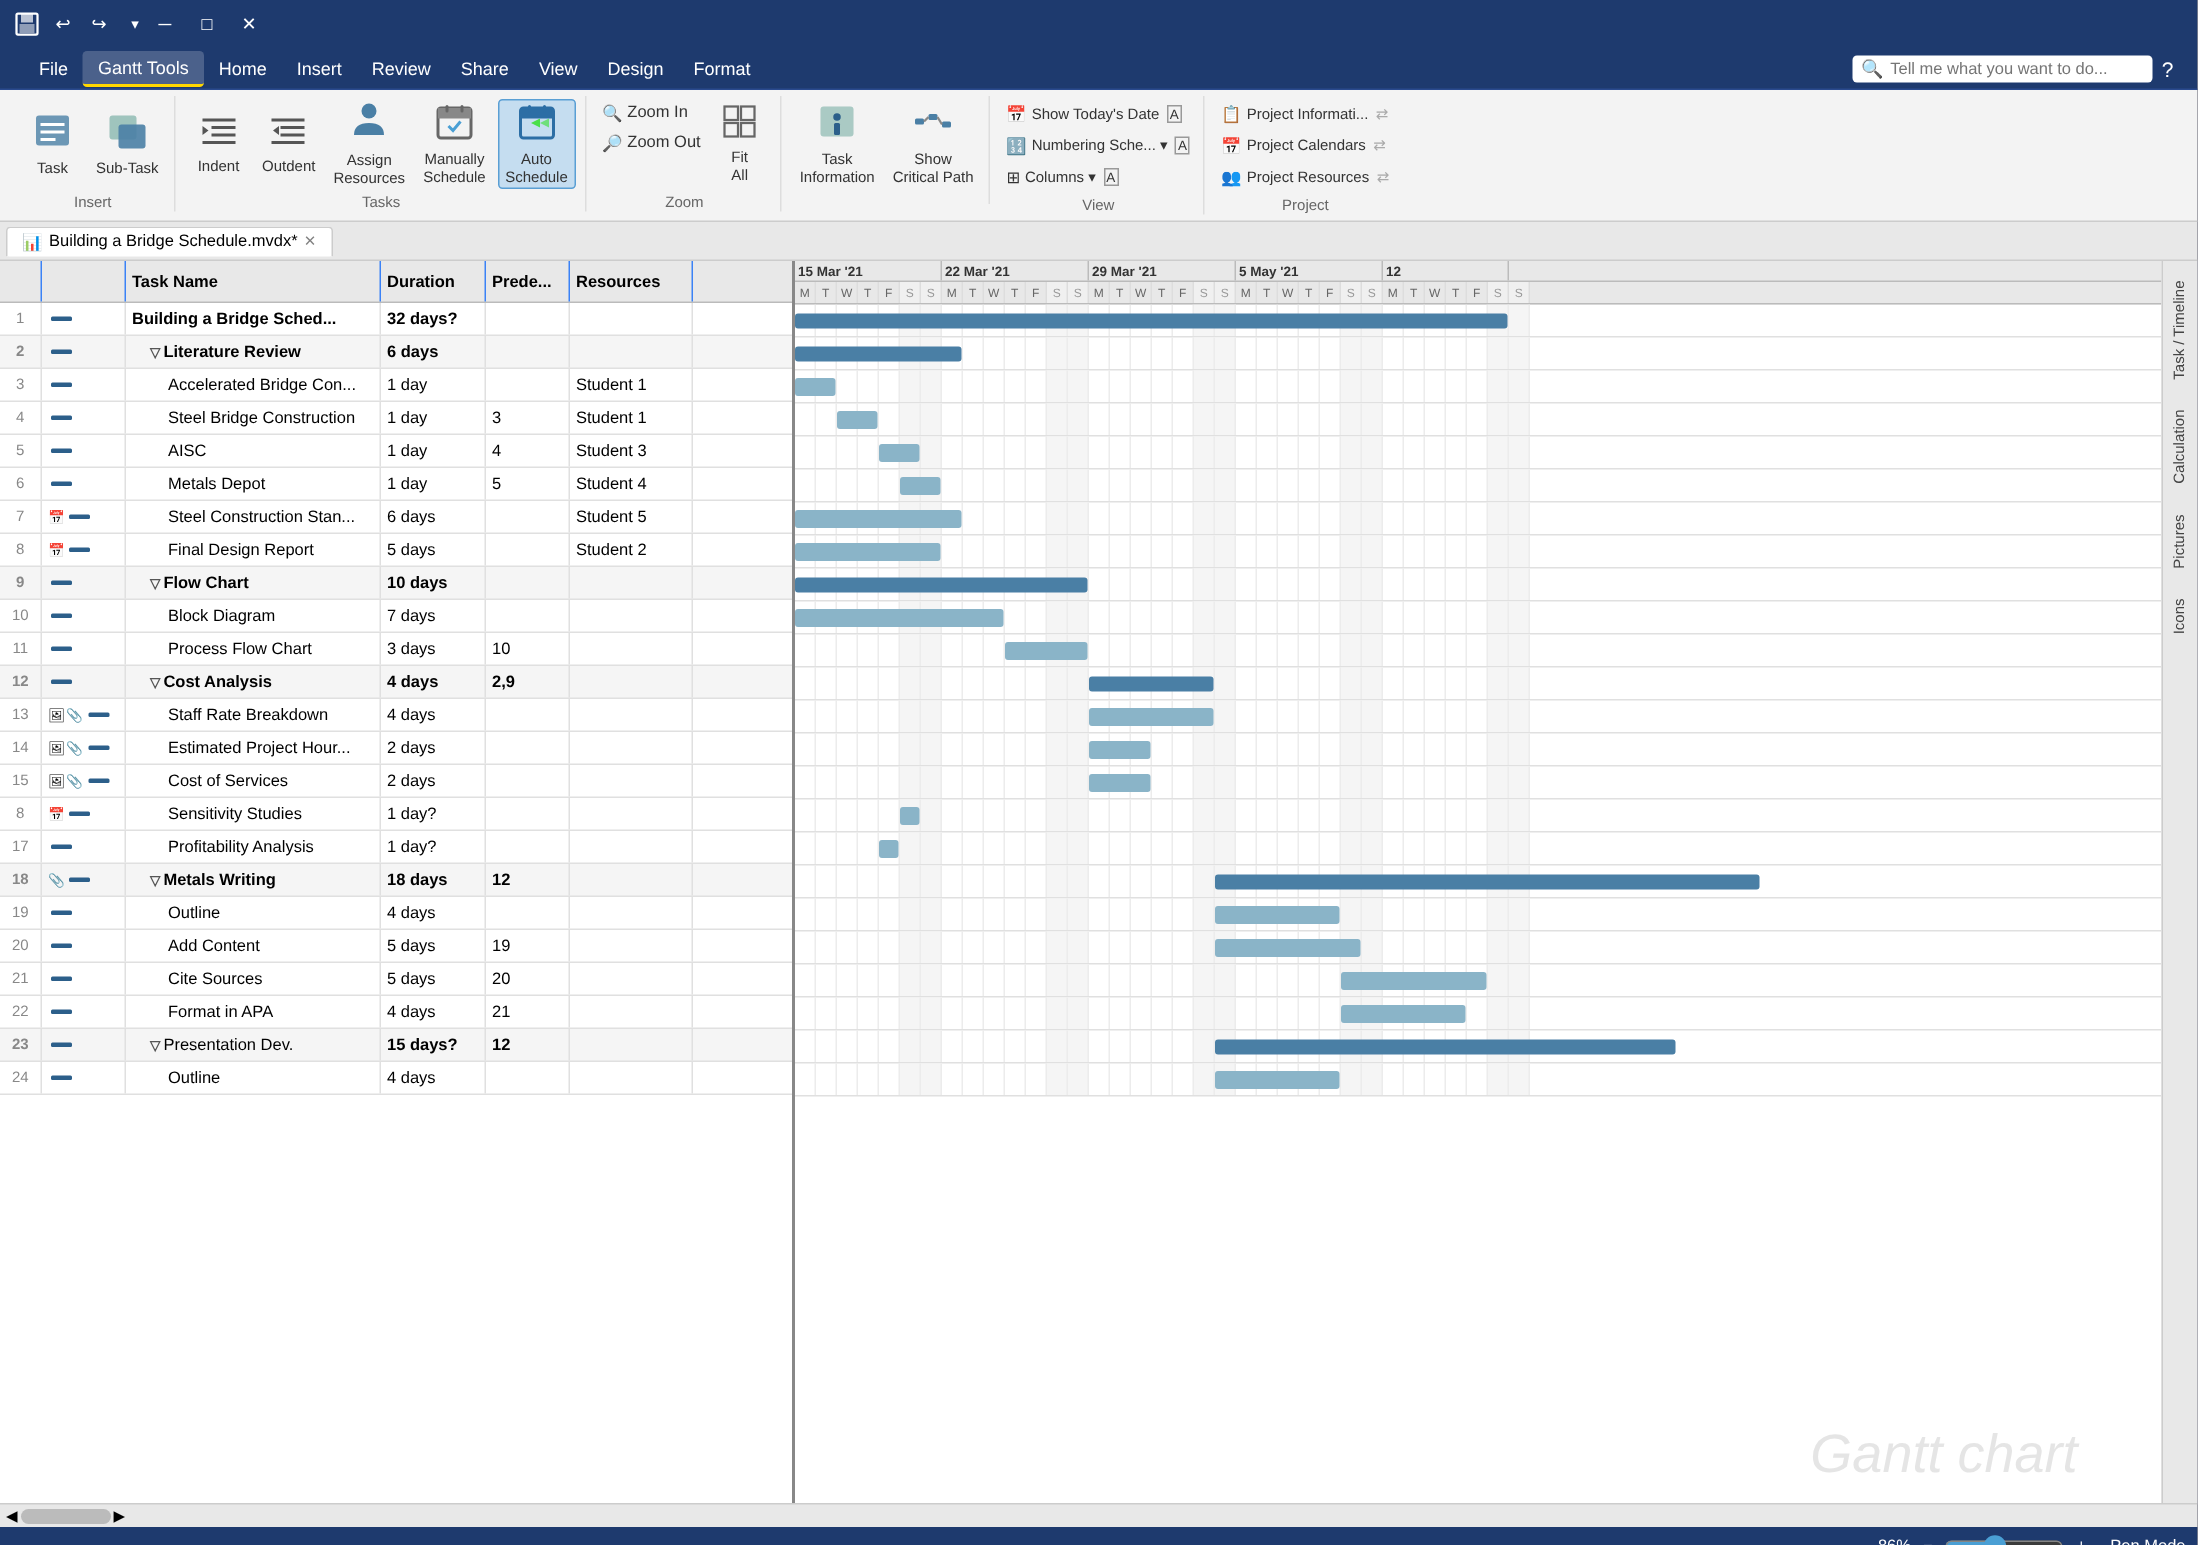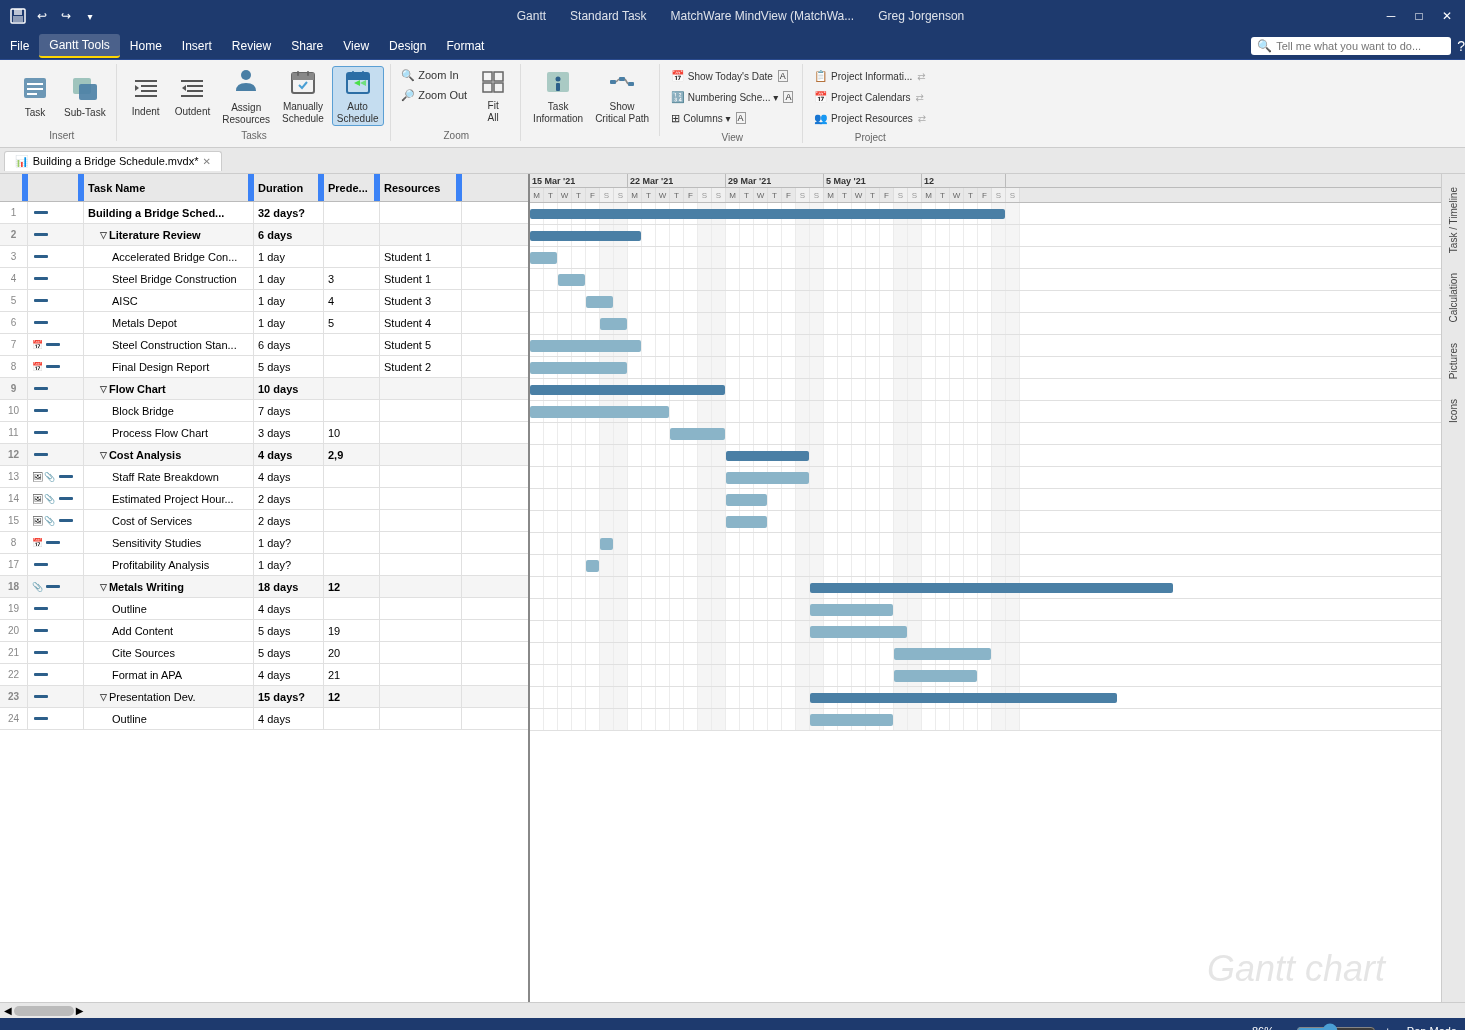--- a/index.html
+++ b/index.html
@@ -20,21 +20,21 @@
     .title-bar-center span { opacity: 0.85; }
     .title-bar-right { display: flex; align-items: center; gap: 8px; font-size: 12px; }
     .win-btn { width: 20px; height: 20px; display: flex; align-items: center; justify-content: center; cursor: pointer; border-radius: 2px; }
 
     
     .menu-bar {
       background: #1e3a6e;
       height: 28px;
       display: flex;
       align-items: center;
-      padding: 0 0;
+      padding: 0 16px;
       border-bottom: 1px solid #2a4a8e;
     }
     .menu-item {
       color: white;
       padding: 4px 10px;
       cursor: pointer;
       border-radius: 3px;
       font-size: 12px;
     }
     .menu-item:hover, .menu-item.active { background: rgba(255,255,255,0.2); }
@@ -148,21 +148,21 @@
       background: #e8e8e8;
       border-bottom: 1px solid #bbb;
       font-size: 11px;
       font-weight: 600;
       height: 28px;
       align-items: center;
       flex-shrink: 0;
     }
     .th { 
       padding: 0 4px; 
-      border-right: 6px solid #3b82f6; 
+      border-right: 1px solid #3b82f6; 
       height: 100%; 
       display: flex; 
       align-items: center;
       overflow: hidden;
     }
     .task-table-body { overflow-y: auto; overflow-x: hidden; flex: 1; }
     .task-row {
       display: flex;
       height: 22px;
       align-items: center;
@@ -318,26 +318,20 @@
     <div class="win-btn">
       <svg width="16" height="16" viewBox="0 0 16 16" fill="white">
         <rect x="1" y="1" width="14" height="14" rx="1" fill="none" stroke="white" stroke-width="1.5"></rect>
         <rect x="4" y="1" width="8" height="6" fill="white" opacity="0.7"></rect>
         <rect x="3" y="8" width="10" height="6" fill="white" opacity="0.5"></rect>
       </svg>
     </div>
     <div class="win-btn">↩</div>
     <div class="win-btn">↪</div>
     <div class="win-btn" style="font-size:10px;">▾</div>
-  </div>
-  <div class="title-bar-center">
-    <span>Gantt</span>
-    <span>Standard Task</span>
-    <span>MatchWare MindView (MatchWa...</span>
-    <span>Greg Jorgenson</span>
   </div>
   <div class="title-bar-right">
     <div class="win-btn">─</div>
     <div class="win-btn">□</div>
     <div class="win-btn close">✕</div>
   </div>
 </div>
 
 <div class="menu-bar">
   <div class="menu-item">File</div>
@@ -697,21 +691,21 @@
           <div class="td row-res"></div>
         </div>
         <div class="task-row">
           <div class="td row-num">10</div>
           <div class="td row-icons">
             <span style="display: inline-block; width: 14px; height: 3px; background: rgb(44, 95, 138); border-radius: 1px; margin: 0px 2px;"></span>
           </div>
           <div class="td row-task">
             <span class="indent-marker"></span>
             <span class="indent-marker"></span>
-            <span style="font-weight:normal">Block Bridge</span>
+            <span style="font-weight:normal">Block Diagram</span>
           </div>
           <div class="td row-dur" style="font-weight: normal;">7 days</div>
           <div class="td row-pred" style="font-weight: normal;"></div>
           <div class="td row-res"></div>
         </div>
         <div class="task-row">
           <div class="td row-num">11</div>
           <div class="td row-icons">
             <span style="display: inline-block; width: 14px; height: 3px; background: rgb(44, 95, 138); border-radius: 1px; margin: 0px 2px;"></span>
           </div>

